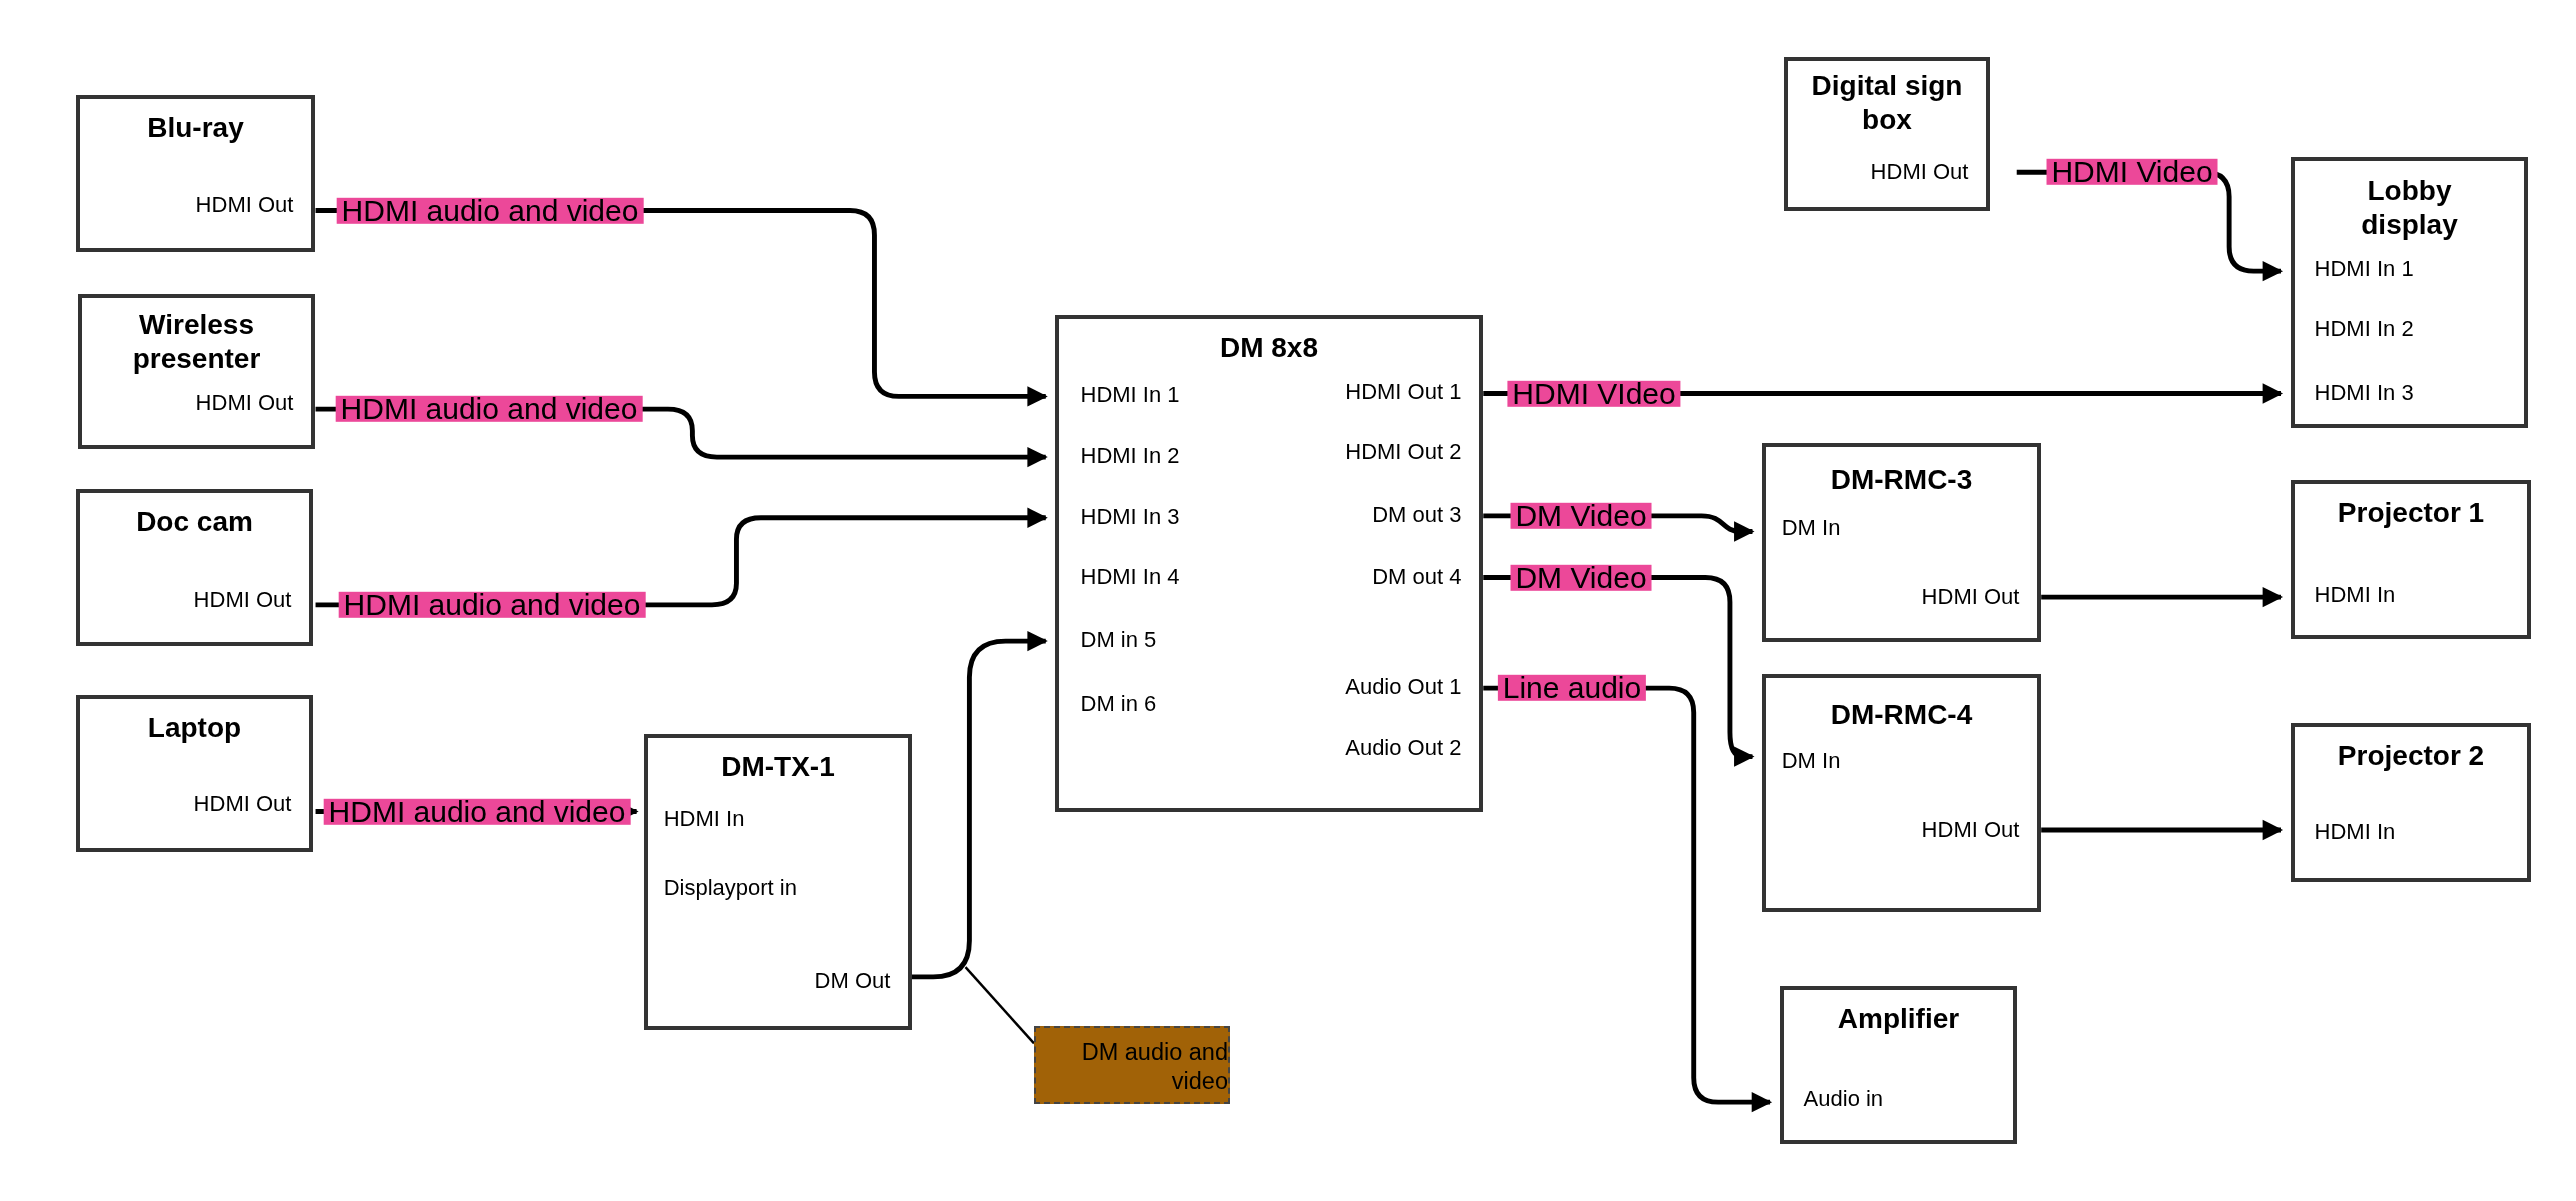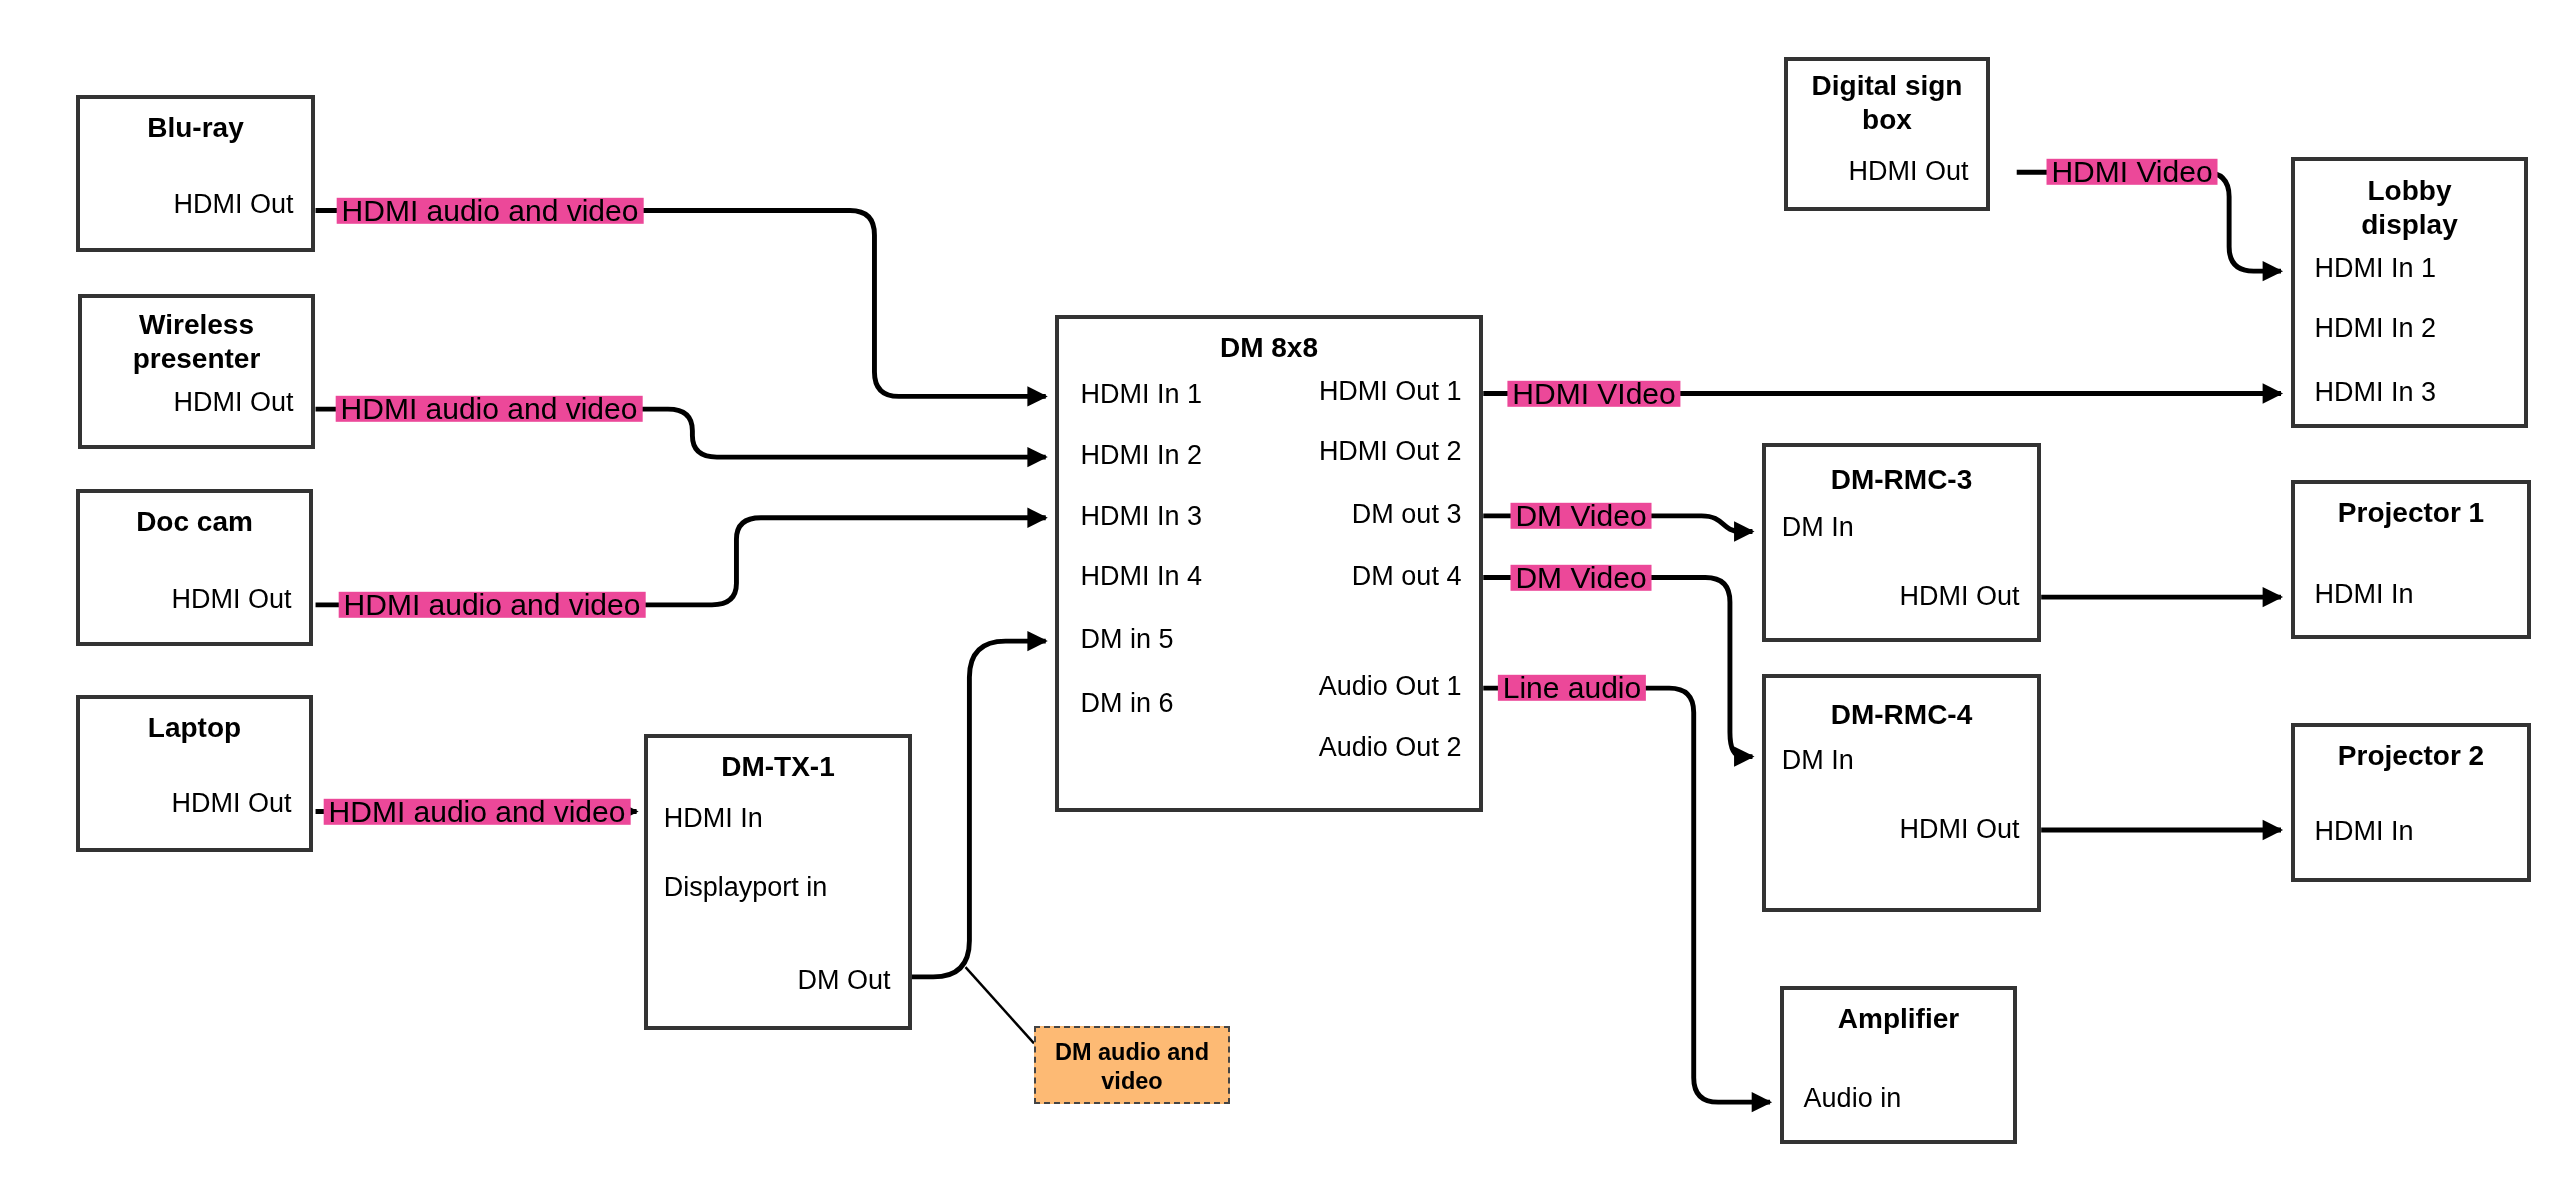--- a/index.html
+++ b/index.html
@@ -2,26 +2,26 @@
 <html><head>
 <meta charset="utf-8">
 <style>
   html,body{margin:0;padding:0;background:#ffffff;}
   body{width:2576px;height:1201px;position:relative;overflow:hidden;
        font-family:"Liberation Sans","DejaVu Sans",sans-serif;color:#000;}
   #canvas{position:absolute;left:0;top:0;width:2576px;height:1201px;}
   svg.wires{position:absolute;left:0;top:0;pointer-events:none;}
   .device{position:absolute;border:4.9px solid #333333;background:#ffffff;box-sizing:border-box;}
   .title{font-weight:bold;font-size:28px;line-height:34px;text-align:center;margin:11.7px auto 0 auto;}
-  .port{position:absolute;font-size:27px;line-height:25.5px;transform:translateY(-50%);white-space:nowrap;}
+  .port{position:absolute;font-size:22px;line-height:25.5px;transform:translateY(-50%);white-space:nowrap;}
   .pl{left:19.6px;} .pr{right:17.6px;}
   .linklabel{position:absolute;transform:translate(-50%,-50%);font-size:30px;line-height:26.4px;
              background:#ec4899;padding:0 4.9px;white-space:nowrap;z-index:5;}
-  .note{position:absolute;border:2px dashed #444444;background:#fdba74;box-sizing:border-box;
-        font-size:23.5px;line-height:29px;text-align:center;padding-top:9.8px;font-weight:bold;}
+  .note{position:absolute;border:2px dashed #444444;background:#a16207;box-sizing:border-box;
+        font-size:23.5px;line-height:29px;text-align:right;padding-top:9.8px;}
 </style>
 </head>
 <body>
 
 <div id="canvas">
 
   <svg class="wires" width="2576" height="1201" viewBox="0 0 2631 1227">
     <defs>
       <marker id="arrow" viewBox="0 0 12 12" refX="10" refY="6" markerWidth="5" markerHeight="5" orient="auto">
         <path d="M1,1 L11,6 L1,11 z" fill="#000000"></path>

